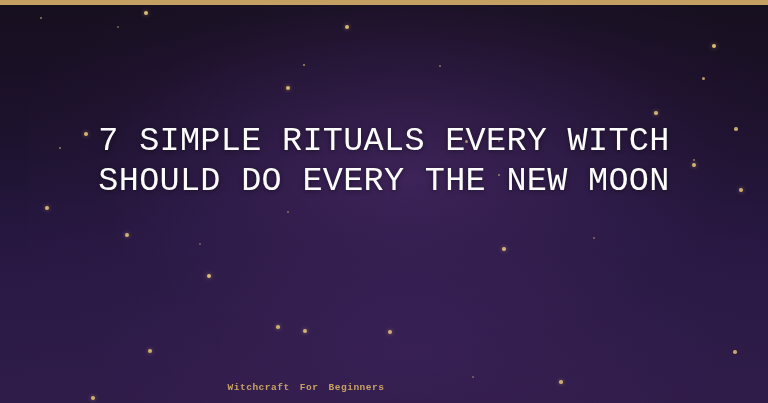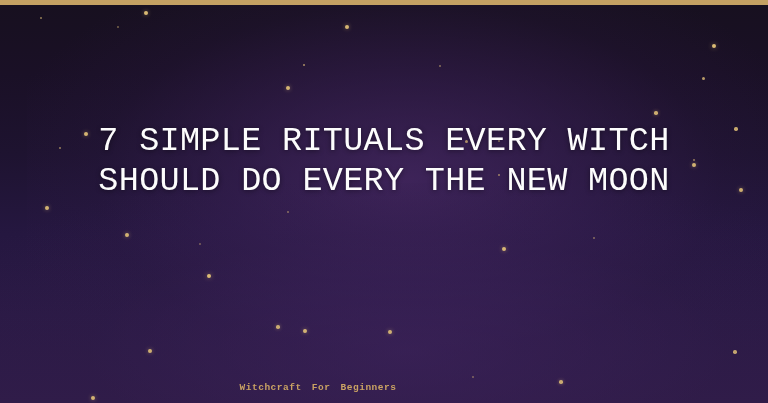--- a/index.html
+++ b/index.html
@@ -90,21 +90,21 @@
     font-size: 33.5px;
     line-height: 40px;
     font-weight: 400;
     letter-spacing: 0.3px;
     text-shadow: 0 1px 5px rgba(0,0,0,0.45);
   }
   #headline .ln { display: block; white-space: nowrap; }
   
   #footer {
     position: absolute;
-    left: 12px;
+    left: 0;
     bottom: 10px;
     width: 612px;
     z-index: 5;
     text-align: center;
     color: #c9a263;
     font-size: 9.5px;
     font-weight: bold;
     letter-spacing: 0.5px;
     word-spacing: 4px;
   }

